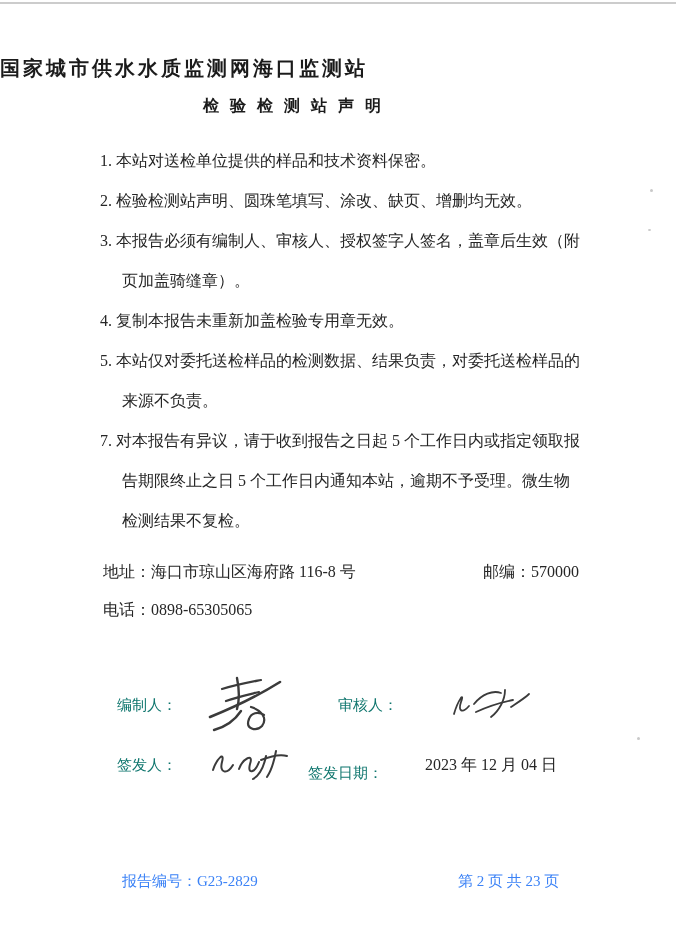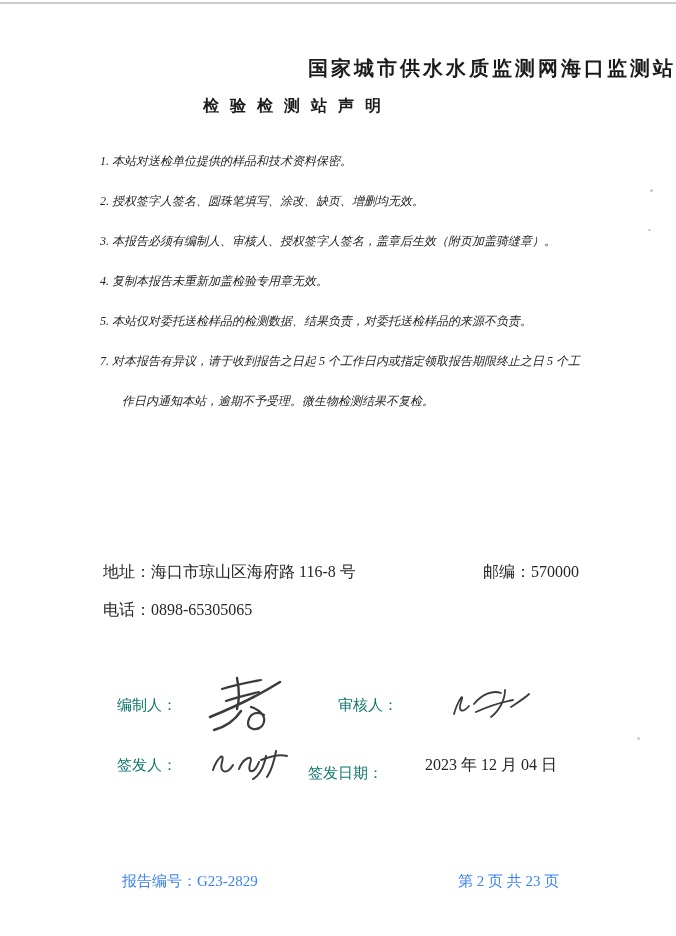--- a/index.html
+++ b/index.html
@@ -10,32 +10,31 @@
     color:#232323;
     position:relative;
     overflow:hidden;
   }
   .top-scan-line {
     position:absolute; top:2px; left:0; width:676px; height:2px;
     background:#cccccc;
   }
   .doc-title {
     position:absolute; top:55px; left:0; width:676px;
-    text-align:right; font-size:20px; font-weight:bold;
+    text-align:left; font-size:20px; font-weight:bold;
     letter-spacing:3px; color:#1b1b1b; white-space:nowrap;
   }
   .doc-subtitle {
     position:absolute; top:96px; left:0; width:584px;
     text-align:center; font-size:16px; font-weight:bold;
     letter-spacing:11px; text-indent:11px; color:#1b1b1b; white-space:nowrap;
   }
   .statements {
     position:absolute; top:141px; left:100px; width:484px;
-    font-size:12px;
-    font-style:italic;
+    font-size:16px;
   }
   .statement {
     line-height:40px;
     padding-left:22px; text-indent:-22px;
     color:#262626;
   }
   .contact-row, .abs-text { position:absolute; font-size:16px; color:#262626; white-space:nowrap;text-align:center; }
   .sig-label { position:absolute; font-size:15px; color:#0f766e; white-space:nowrap; }
   .sig-svg { position:absolute; }
   .sig-svg path { fill:none; stroke:#3b3b3b; stroke-linecap:round; stroke-linejoin:round; }
@@ -45,21 +44,21 @@
 </head>
 <body>
 
 <div class="top-scan-line"></div>
 
 <div class="doc-title">国家城市供水水质监测网海口监测站</div>
 <div class="doc-subtitle">检验检测站声明</div>
 
 <div class="statements">
   <div class="statement"><span>1.</span> <span>本站对送检单位提供的样品和技术资料保密。</span></div>
-  <div class="statement"><span>2.</span> <span>授权签字人签名、圆珠笔填写、涂改、缺页、增删均无效。</span></div>
+  <div class="statement"><span>2.</span> <span>检验检测站声明、圆珠笔填写、涂改、缺页、增删均无效。</span></div>
   <div class="statement"><span>3.</span> <span>本报告必须有编制人、审核人、授权签字人签名，盖章后生效（附页加盖骑缝章）。</span></div>
   <div class="statement"><span>4.</span> <span>复制本报告未重新加盖检验专用章无效。</span></div>
   <div class="statement"><span>5.</span> <span>本站仅对委托送检样品的检测数据、结果负责，对委托送检样品的来源不负责。</span></div>
   <div class="statement"><span>7.</span> <span>对本报告有异议，请于收到报告之日起 5 个工作日内或指定领取报告期限终止之日 5 个工作日内通知本站，逾期不予受理。微生物检测结果不复检。</span></div>
 </div>
 
 <div class="contact-row" style="top:562px; left:103px;">
   <span>地址：</span><span>海口市琼山区海府路 116-8 号</span>
 </div>
 <div class="contact-row" style="top:562px; left:483px;">

